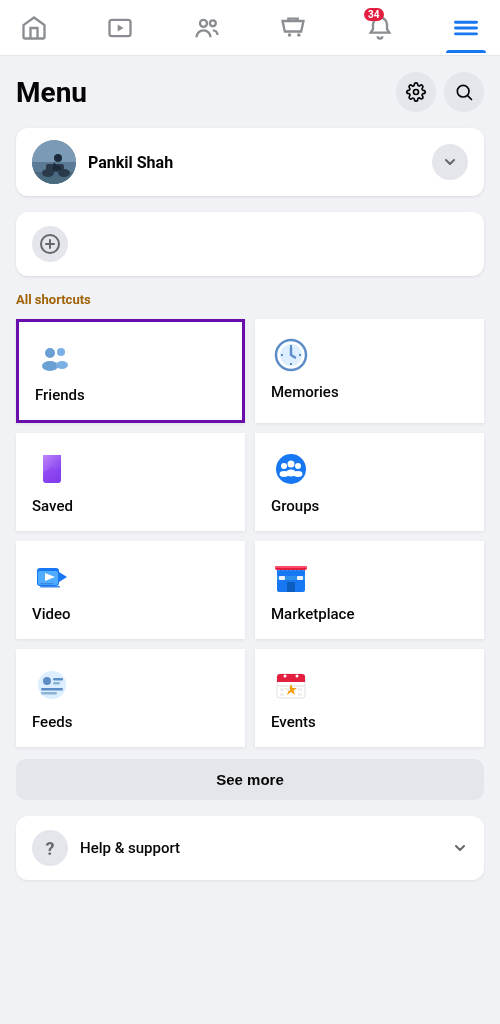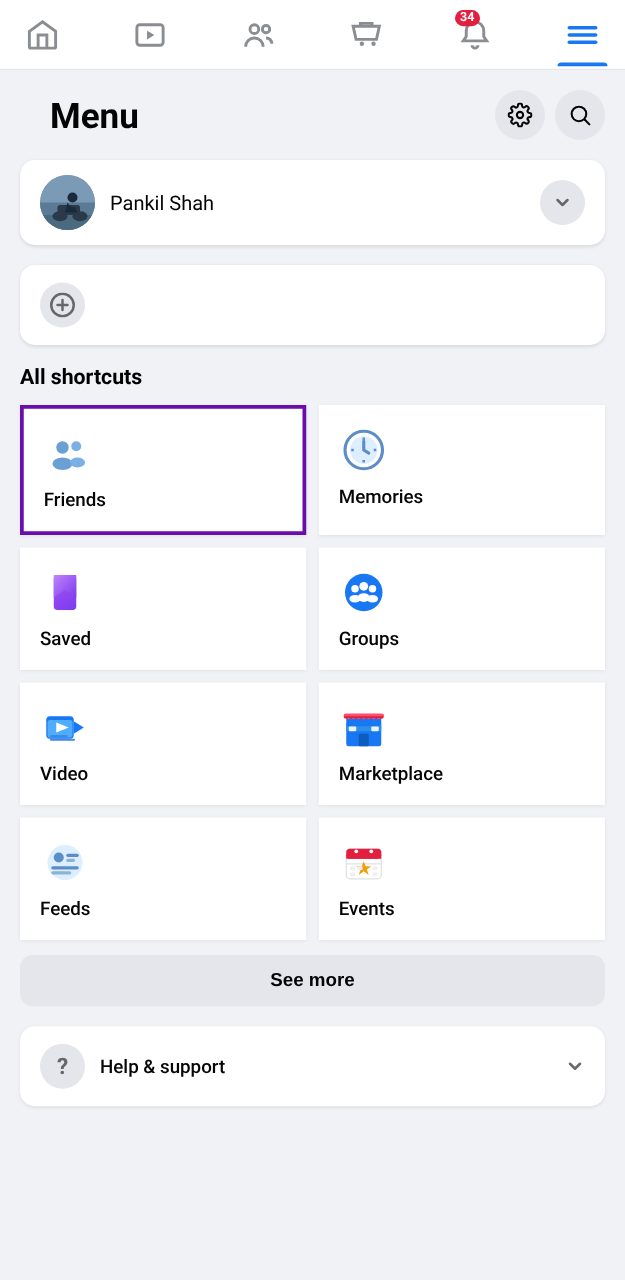--- a/index.html
+++ b/index.html
@@ -69,21 +69,20 @@
     .page-header {
       display: flex;
       align-items: center;
       justify-content: space-between;
       margin-bottom: 16px;
     }
     .page-title {
       font-size: 28px;
       font-weight: 700;
       color: #050505;
-      margin-left: 24px;
     }
     .header-actions {
       display: flex;
       gap: 8px;
     }
     .header-btn {
       width: 40px;
       height: 40px;
       border-radius: 50%;
       background: #e4e6eb;
@@ -120,21 +119,21 @@
       border-radius: 50%;
       background: linear-gradient(135deg, #8a9ba8, #6b7c8a);
       overflow: hidden;
       display: flex;
       align-items: center;
       justify-content: center;
       position: relative;
     }
     .profile-name {
       font-size: 16px;
-      font-weight: 400;
+      font-weight: 700;
       color: #050505;
     }
     .chevron-btn {
       width: 36px;
       height: 36px;
       border-radius: 50%;
       background: #e4e6eb;
       border: none;
       display: flex;
       align-items: center;
@@ -163,23 +162,23 @@
       align-items: center;
       justify-content: center;
     }
     .create-profile-text {
       font-size: 15px;
       color: #65676b;
     }
 
     
     .section-label {
-      font-size: 17px;
+      font-size: 13px;
       font-weight: 700;
-      color: #000000;
+      color: #a16207;
       margin-bottom: 12px;
     }
 
     
     .shortcuts-grid {
       display: grid;
       grid-template-columns: 1fr 1fr;
       gap: 10px;
       margin-bottom: 12px;
     }

